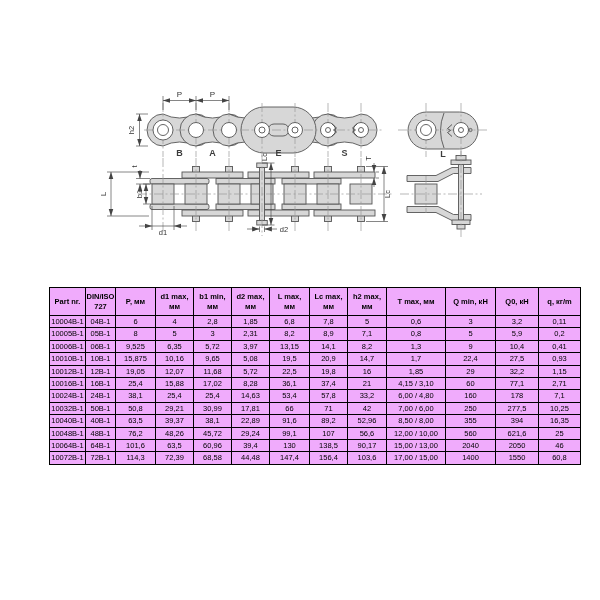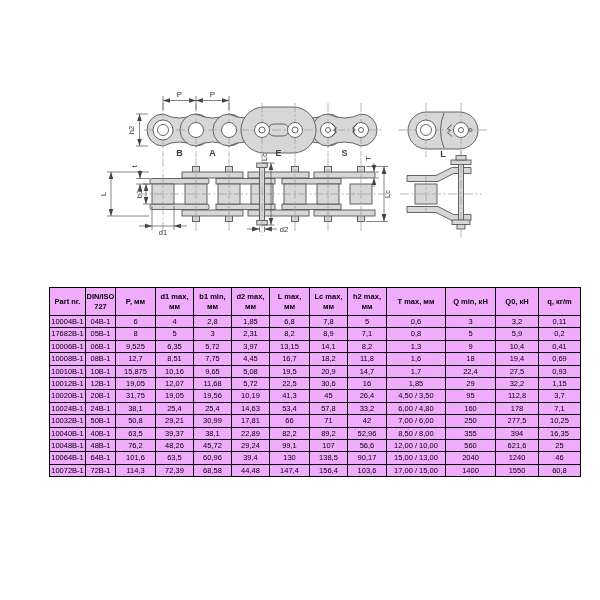--- a/index.html
+++ b/index.html
@@ -336,21 +336,21 @@
           <td>1,85</td>
           <td>6,8</td>
           <td>7,8</td>
           <td>5</td>
           <td>0,6</td>
           <td>3</td>
           <td>3,2</td>
           <td>0,11</td>
         </tr>
         <tr>
-          <td>17682B-1</td>
+          <td>10005B-1</td>
           <td>05B-1</td>
           <td>8</td>
           <td>5</td>
           <td>3</td>
           <td>2,31</td>
           <td>8,2</td>
           <td>8,9</td>
           <td>7,1</td>
           <td>0,8</td>
           <td>5</td>
@@ -366,35 +366,20 @@
           <td>3,97</td>
           <td>13,15</td>
           <td>14,1</td>
           <td>8,2</td>
           <td>1,3</td>
           <td>9</td>
           <td>10,4</td>
           <td>0,41</td>
         </tr>
         <tr>
-          <td>10008B-1</td>
-          <td>08B-1</td>
-          <td>12,7</td>
-          <td>8,51</td>
-          <td>7,75</td>
-          <td>4,45</td>
-          <td>16,7</td>
-          <td>18,2</td>
-          <td>11,8</td>
-          <td>1,6</td>
-          <td>18</td>
-          <td>19,4</td>
-          <td>0,69</td>
-        </tr>
-        <tr>
           <td>10010B-1</td>
           <td>10B-1</td>
           <td>15,875</td>
           <td>10,16</td>
           <td>9,65</td>
           <td>5,08</td>
           <td>19,5</td>
           <td>20,9</td>
           <td>14,7</td>
           <td>1,7</td>
@@ -403,41 +388,41 @@
           <td>0,93</td>
         </tr>
         <tr>
           <td>10012B-1</td>
           <td>12B-1</td>
           <td>19,05</td>
           <td>12,07</td>
           <td>11,68</td>
           <td>5,72</td>
           <td>22,5</td>
-          <td>30,6</td>
+          <td>19,8</td>
           <td>16</td>
           <td>1,85</td>
           <td>29</td>
           <td>32,2</td>
           <td>1,15</td>
         </tr>
         <tr>
-          <td>10020B-1</td>
-          <td>20B-1</td>
-          <td>31,75</td>
-          <td>19,05</td>
-          <td>19,56</td>
-          <td>10,19</td>
-          <td>41,3</td>
-          <td>45</td>
-          <td>26,4</td>
-          <td>4,50 / 3,50</td>
-          <td>95</td>
-          <td>112,8</td>
-          <td>3,7</td>
+          <td>10016B-1</td>
+          <td>16B-1</td>
+          <td>25,4</td>
+          <td>15,88</td>
+          <td>17,02</td>
+          <td>8,28</td>
+          <td>36,1</td>
+          <td>37,4</td>
+          <td>21</td>
+          <td>4,15 / 3,10</td>
+          <td>60</td>
+          <td>77,1</td>
+          <td>2,71</td>
         </tr>
         <tr>
           <td>10024B-1</td>
           <td>24B-1</td>
           <td>38,1</td>
           <td>25,4</td>
           <td>25,4</td>
           <td>14,63</td>
           <td>53,4</td>
           <td>57,8</td>
@@ -462,21 +447,21 @@
           <td>277,5</td>
           <td>10,25</td>
         </tr>
         <tr>
           <td>10040B-1</td>
           <td>40B-1</td>
           <td>63,5</td>
           <td>39,37</td>
           <td>38,1</td>
           <td>22,89</td>
-          <td>82,2</td>
+          <td>91,6</td>
           <td>89,2</td>
           <td>52,96</td>
           <td>8,50 / 8,00</td>
           <td>355</td>
           <td>394</td>
           <td>16,35</td>
         </tr>
         <tr>
           <td>10048B-1</td>
           <td>48B-1</td>
@@ -497,21 +482,21 @@
           <td>64B-1</td>
           <td>101,6</td>
           <td>63,5</td>
           <td>60,96</td>
           <td>39,4</td>
           <td>130</td>
           <td>138,5</td>
           <td>90,17</td>
           <td>15,00 / 13,00</td>
           <td>2040</td>
-          <td>1240</td>
+          <td>2050</td>
           <td>46</td>
         </tr>
         <tr>
           <td>10072B-1</td>
           <td>72B-1</td>
           <td>114,3</td>
           <td>72,39</td>
           <td>68,58</td>
           <td>44,48</td>
           <td>147,4</td>

